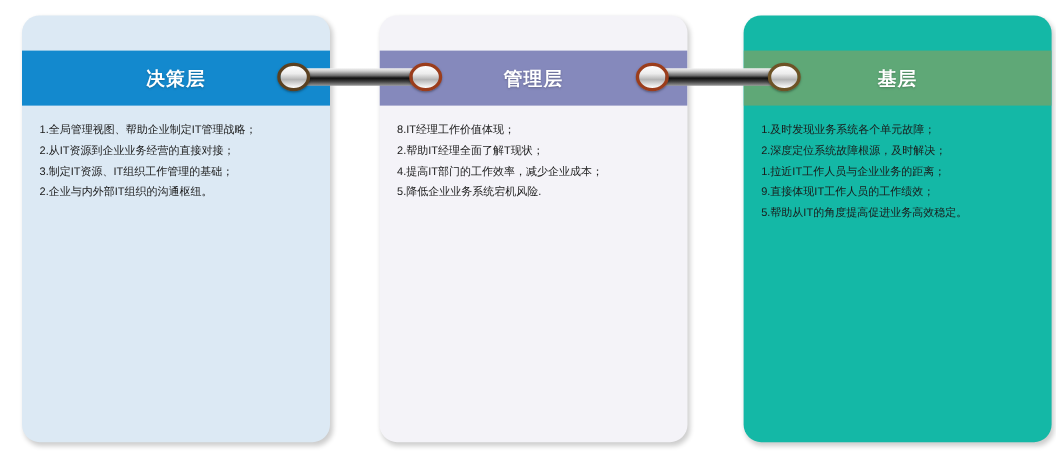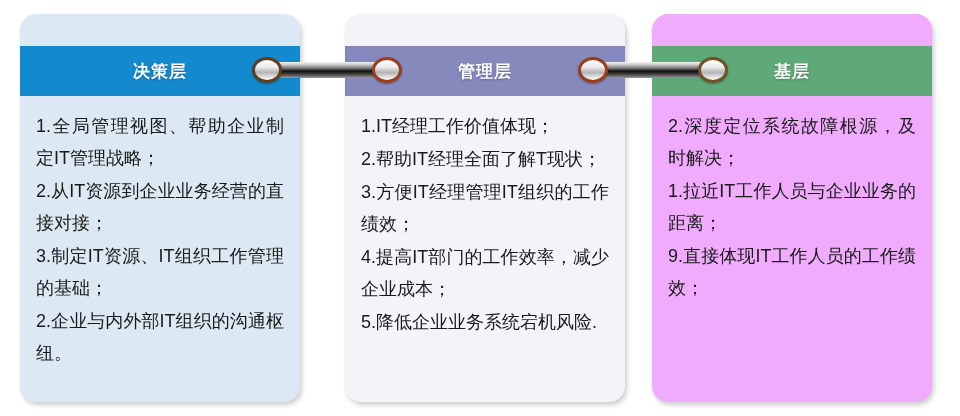--- a/index.html
+++ b/index.html
@@ -26,21 +26,21 @@
     top: 14px;
     width: 280px;
     height: 388px;
     border-radius: 16px;
     box-sizing: border-box;
     overflow: hidden;
     box-shadow: 2px 3px 5px rgba(0,0,0,0.20);
   }
   .panel-1 { left: 20px;  background: #dce9f4; }
   .panel-2 { left: 345px; background: #f4f3f8; }
-  .panel-3 { left: 652px; background: #f0abfc; }
+  .panel-3 { left: 676px; background: #14b8a6; }
 
   .panel-header {
     position: absolute;
     top: 32px;
     left: 0;
     right: 0;
     height: 50px;
     display: flex;
     align-items: center;
     justify-content: center;
@@ -66,21 +66,21 @@
     padding: 14px 16px 10px 16px;
     box-sizing: border-box;
   }
 
   .item-list {
     list-style: none;
     margin: 0;
     padding: 0;
   }
   .item-list li {
-    font-size: 18px;
+    font-size: 10px;
     line-height: 1.78;
     color: #1a1a1a;
     margin: 0 0 1px 0;
     text-align: justify;
     word-break: break-all;
   }
 
   
   .connector {
     position: absolute;
@@ -148,38 +148,39 @@
       </ul>
     </div>
   </div>
 
   <div class="panel panel-2">
     <div class="panel-header">
       <span class="panel-title">管理层</span>
     </div>
     <div class="panel-body">
       <ul class="item-list">
-        <li>1.IT经理工作价值体现；</li>
+        <li>8.IT经理工作价值体现；</li>
         <li>2.帮助IT经理全面了解T现状；</li>
-        <li>3.方便IT经理管理IT组织的工作绩效；</li>
         <li>4.提高IT部门的工作效率，减少企业成本；</li>
         <li>5.降低企业业务系统宕机风险.</li>
       </ul>
     </div>
   </div>
 
   <div class="panel panel-3">
     <div class="panel-header">
       <span class="panel-title">基层</span>
     </div>
     <div class="panel-body">
       <ul class="item-list">
+        <li>1.及时发现业务系统各个单元故障；</li>
         <li>2.深度定位系统故障根源，及时解决；</li>
         <li>1.拉近IT工作人员与企业业务的距离；</li>
         <li>9.直接体现IT工作人员的工作绩效；</li>
+        <li>5.帮助从IT的角度提高促进业务高效稳定。</li>
       </ul>
     </div>
   </div>
 
   <div class="connector connector-1">
     <div class="rod"></div>
     <div class="knob knob-left"></div>
     <div class="knob knob-right"></div>
   </div>
 

